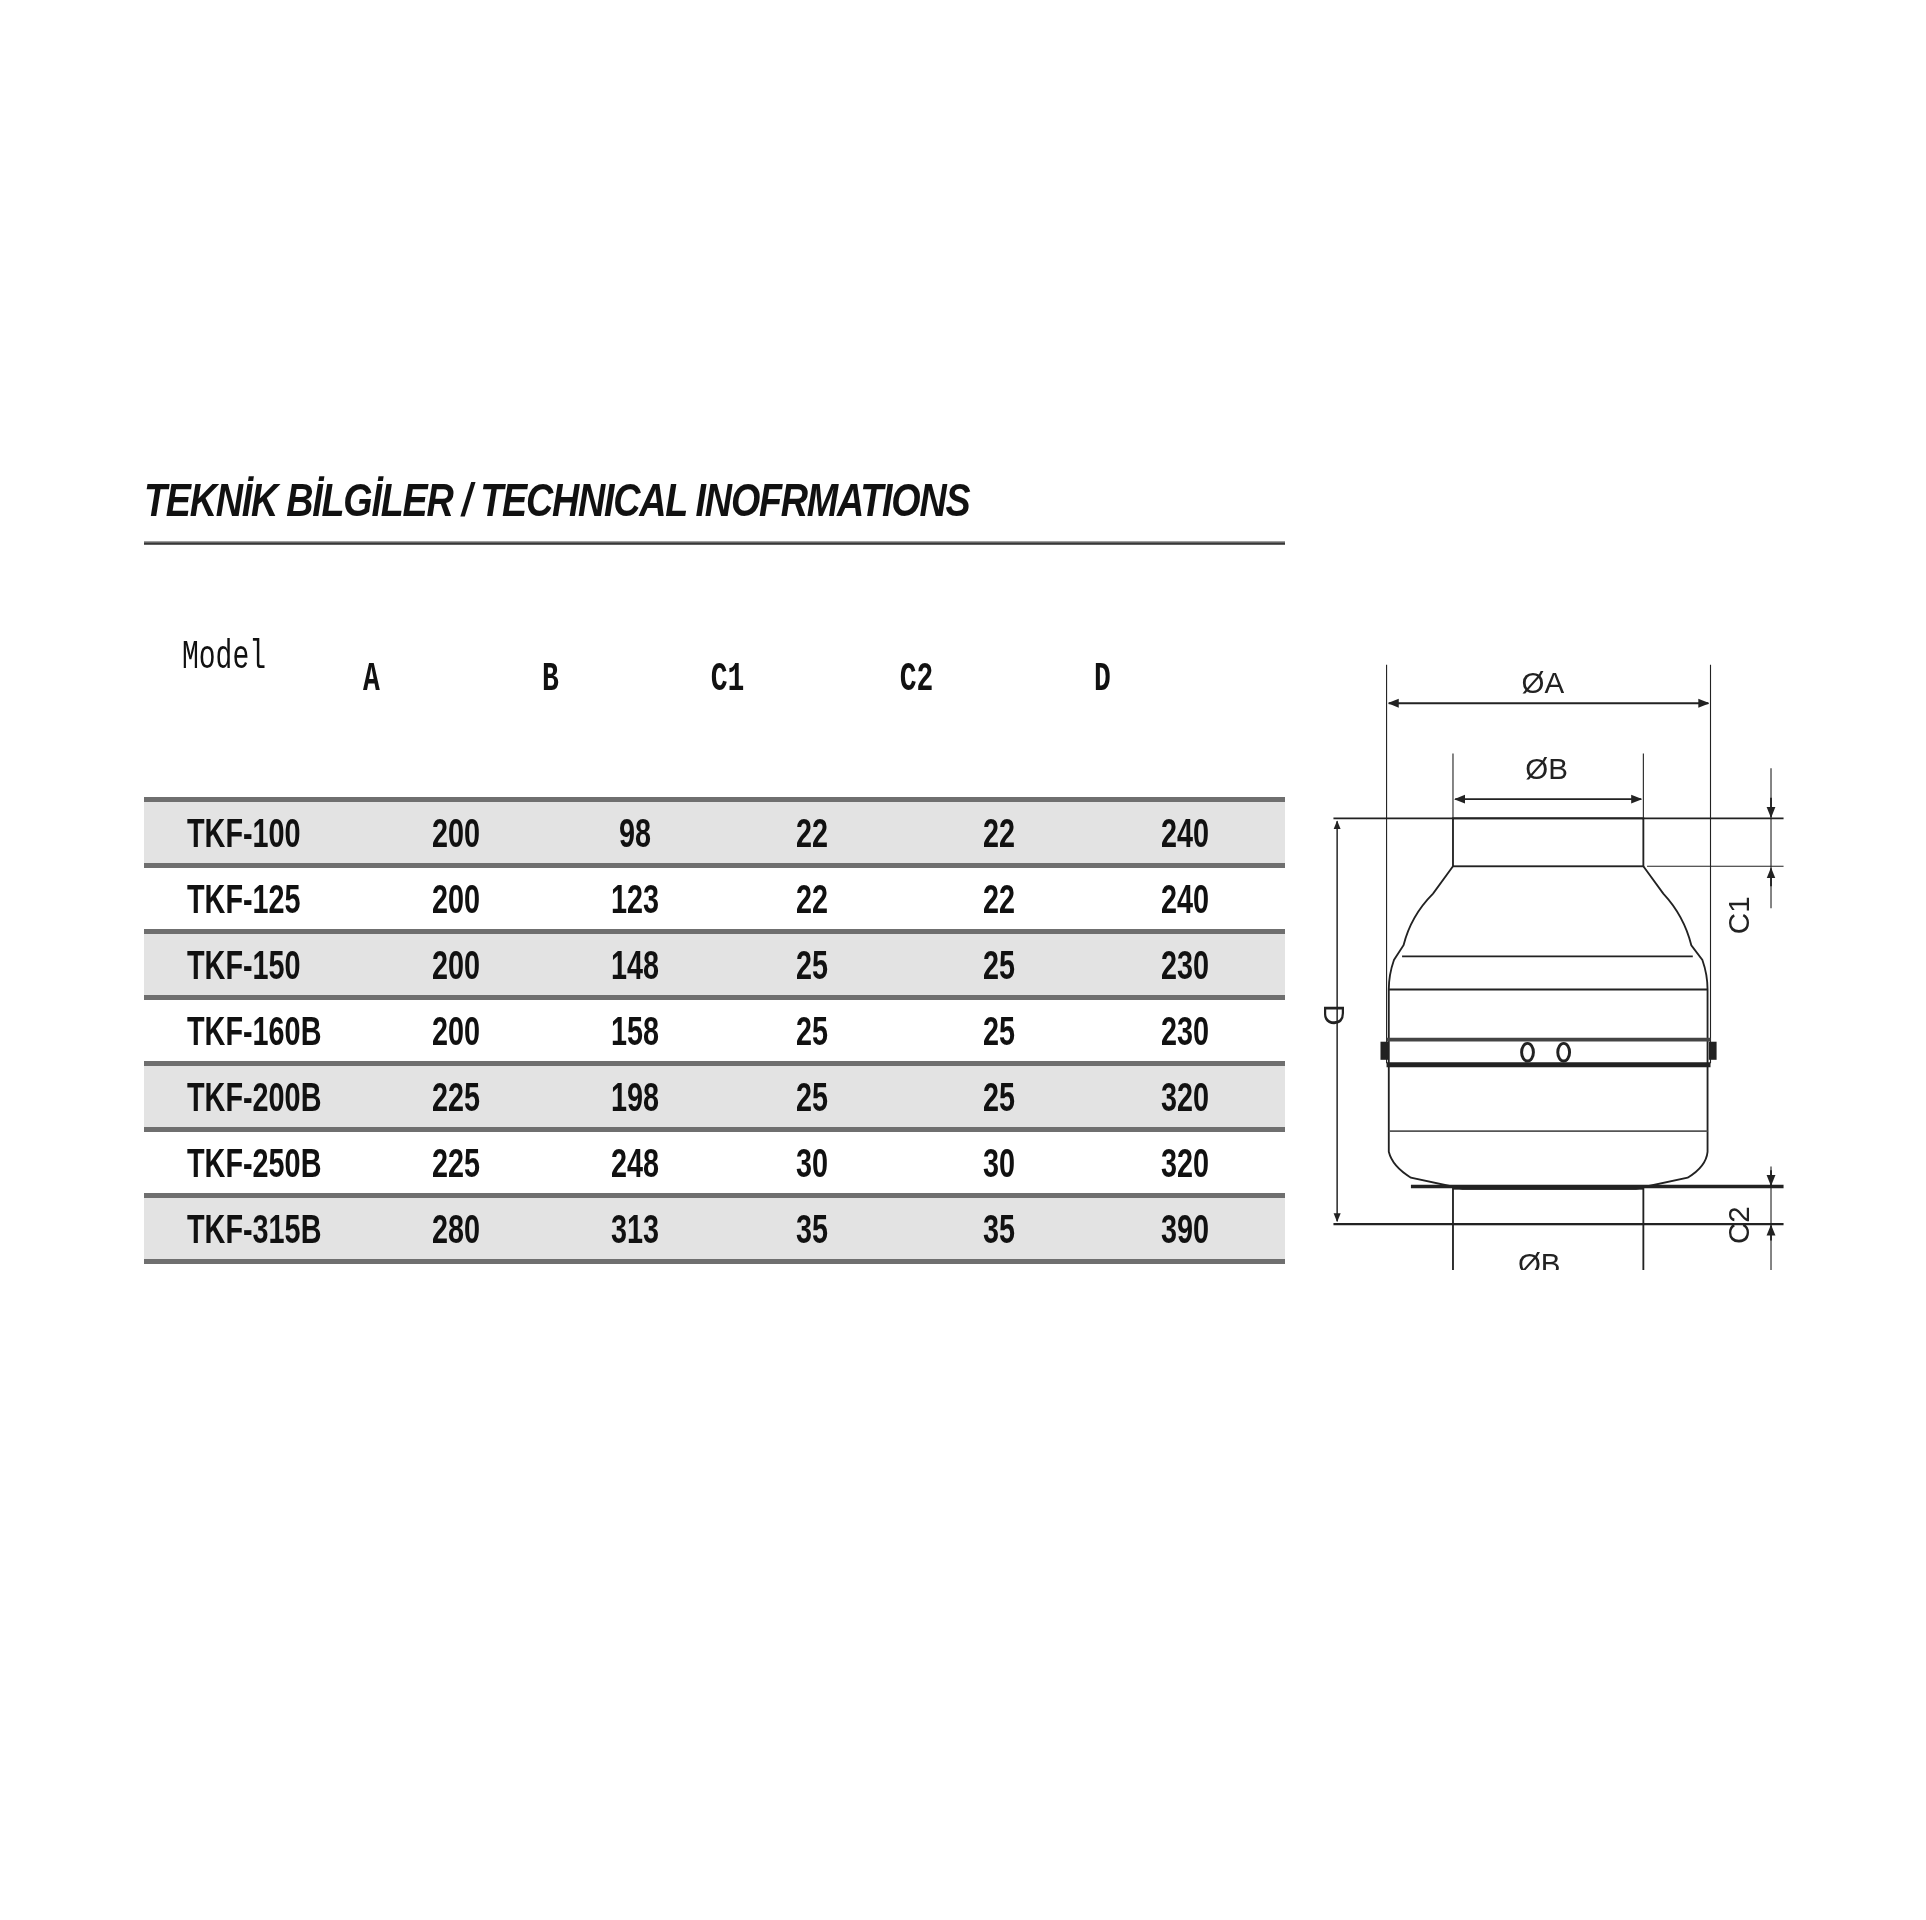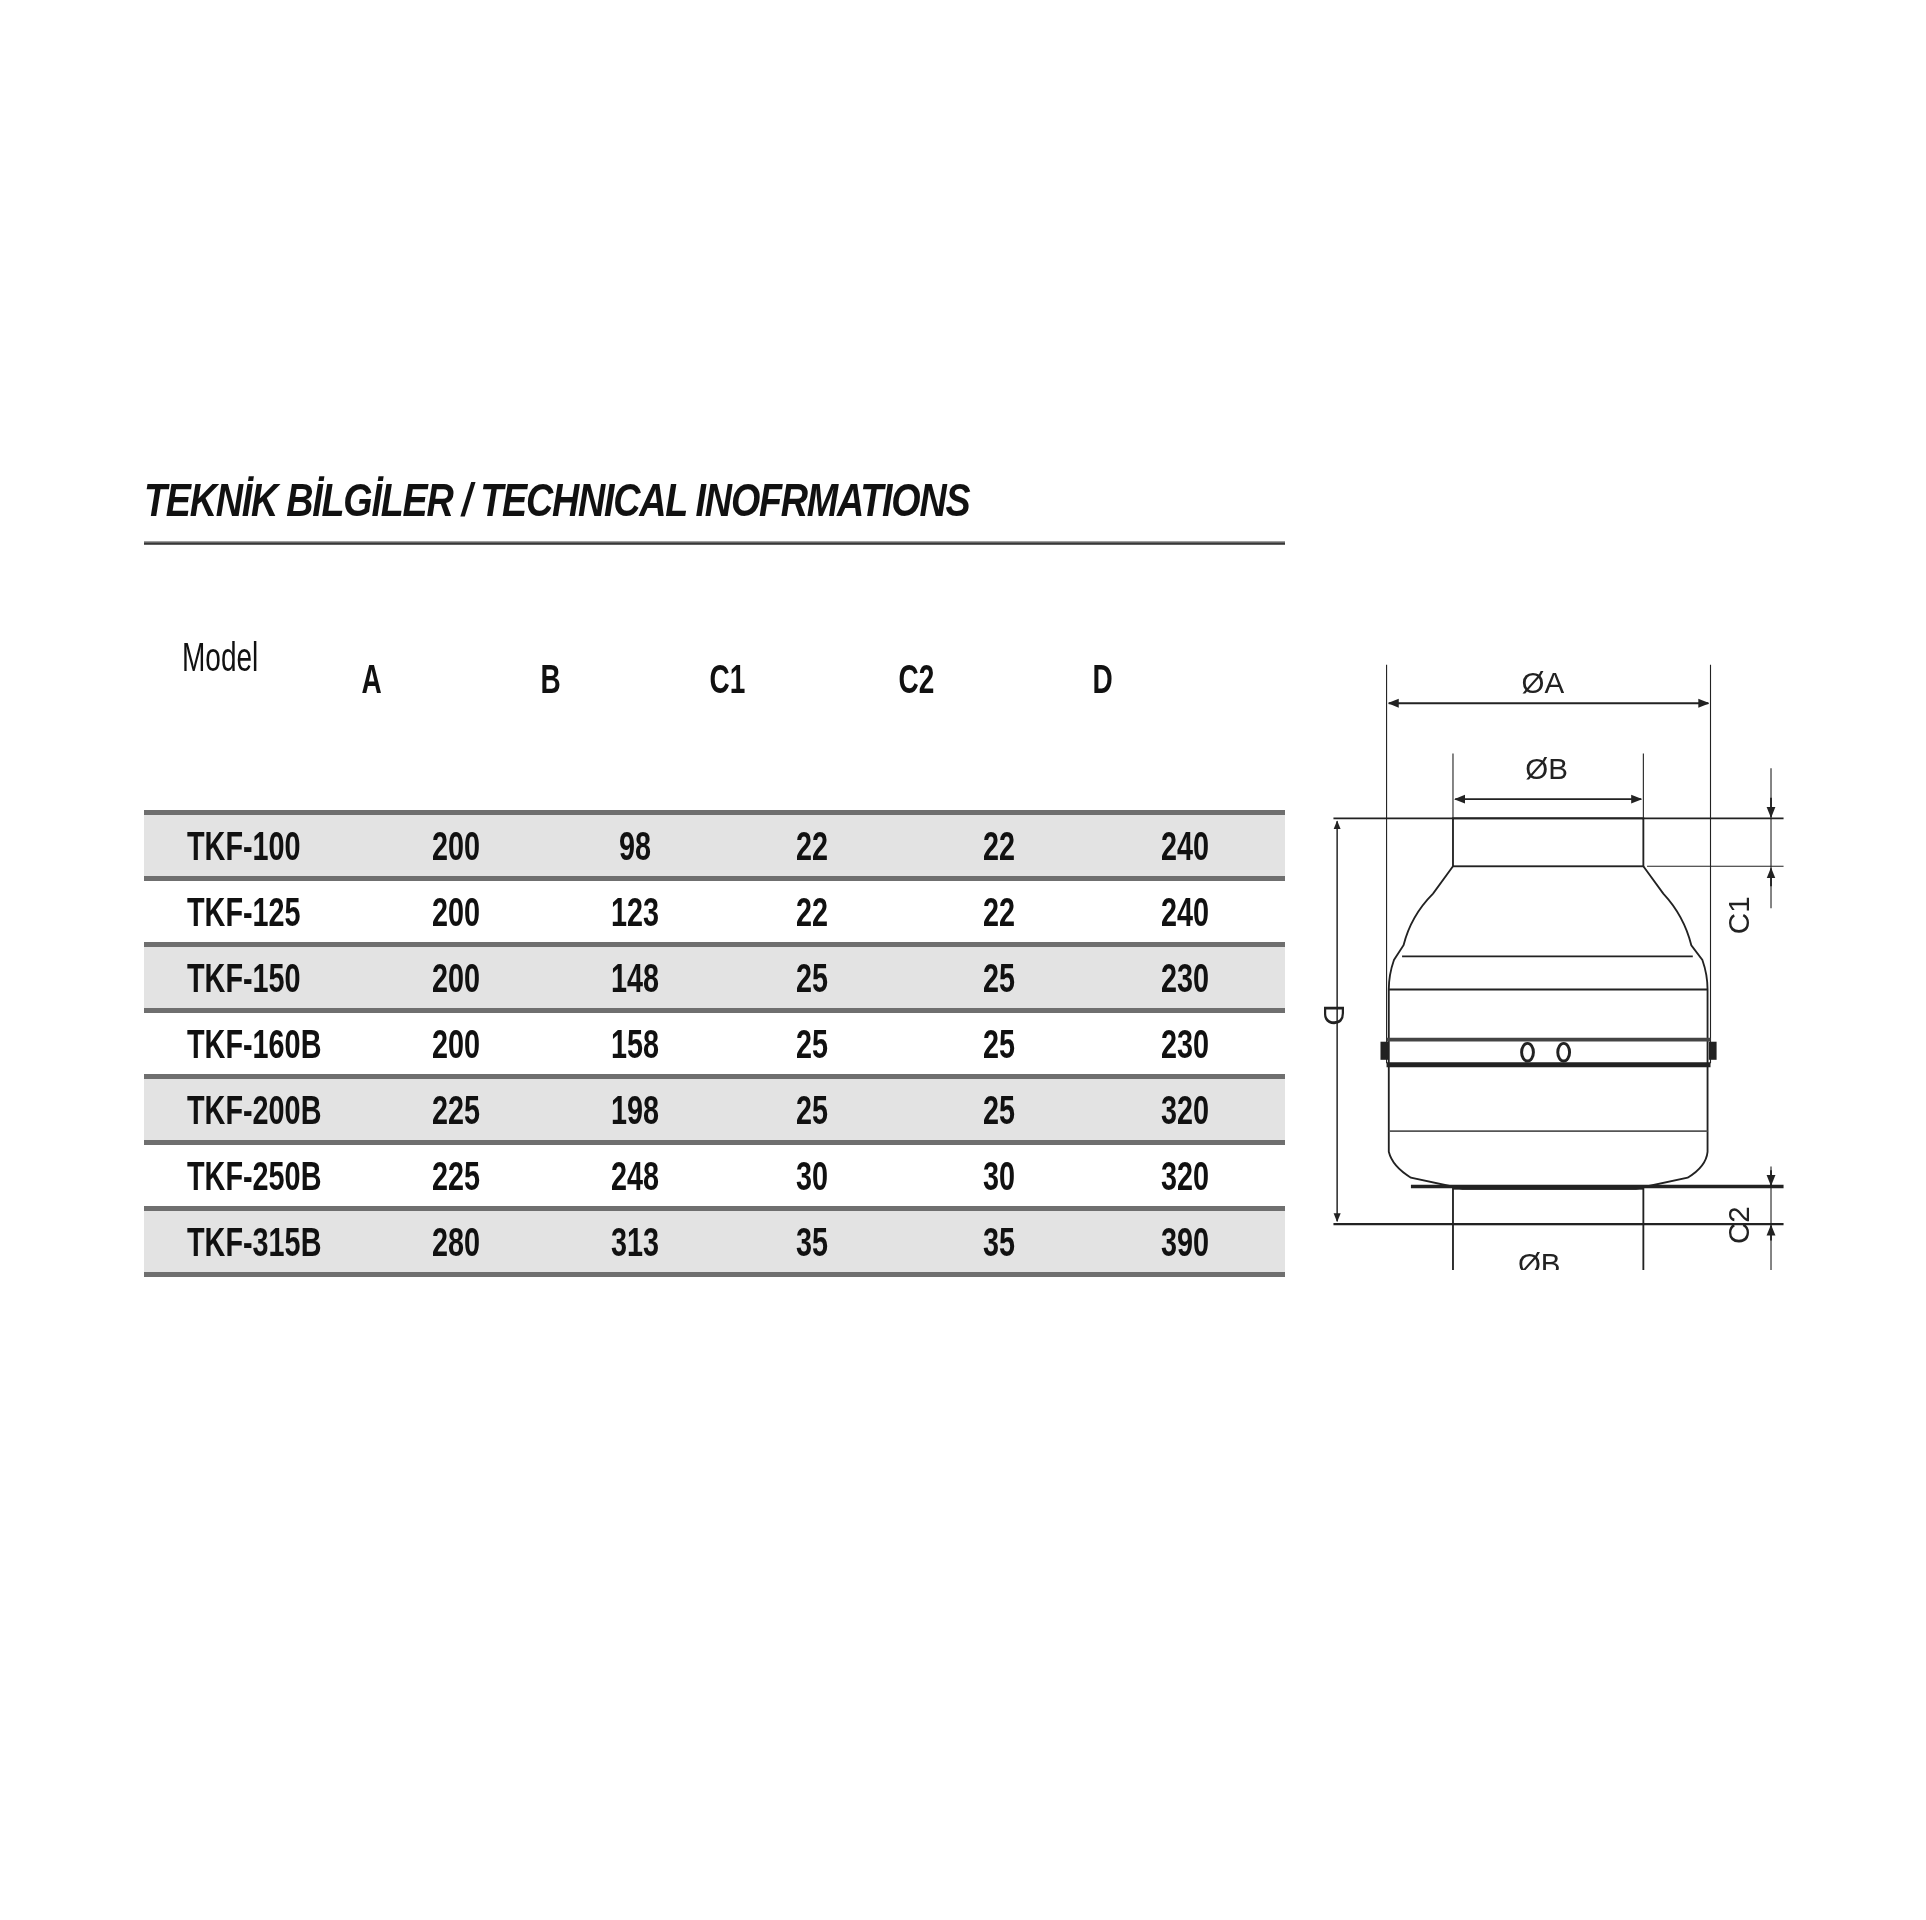--- a/index.html
+++ b/index.html
@@ -4,21 +4,21 @@
 <style>
   html, body { margin:0; padding:0; background:#ffffff; }
   body { width:1926px; height:1920px; position:relative; overflow:hidden;
          font-family:"Liberation Sans", sans-serif; color:#111; }
   .title { position:absolute; left:144px; top:473px; font-size:46px; font-weight:bold;
            font-style:italic; letter-spacing:-1.5px; transform:scaleX(0.82); transform-origin:left;
            white-space:nowrap; }
   .title-rule { position:absolute; left:144px; top:541px; width:1141px; height:3.7px;
                 background:linear-gradient(#bbb,#333 60%,#777); }
   .table { position:absolute; left:144px; top:620px; width:1141px; }
-  .hdr { position:relative; height:177px; }
+  .hdr { position:relative; height:177px;font-family:Liberation Mono, monospace; }
   .hdr span { position:absolute; font-size:40px; transform:scaleX(0.7); transform-origin:center;
               font-weight:normal; }
   .hdr .h-model { left:38px; top:14.8px; transform-origin:left; }
   .hdr .h-col { top:37px; width:89px; text-align:center; margin-left:-44px; font-weight:bold; }
   .rows { position:relative; }
   .row { position:relative; height:61px; border-top:5.9px solid #6f6f6f; }
   .row:last-child { border-bottom:5.9px solid #6f6f6f; }
   .row.shade { background:#e3e3e3; }
   .row span { position:absolute; top:8.9px; font-size:40px; font-weight:bold; transform:scaleX(0.72);
               white-space:nowrap; }
@@ -35,21 +35,21 @@
 
 <div class="table">
   <div class="hdr">
     <span class="h-model">Model</span>
     <span class="h-col" style="left:227px">A</span>
     <span class="h-col" style="left:406px">B</span>
     <span class="h-col" style="left:583px">C1</span>
     <span class="h-col" style="left:772px">C2</span>
     <span class="h-col" style="left:958px">D</span>
   </div>
-  <div class="rows" style="margin-top:13px">
+  <div class="rows" style="margin-top:0px">
     <div class="row shade">
       <span class="c-model">TKF-100</span>
       <span class="c-val" style="left:312px">200</span>
       <span class="c-val" style="left:491px">98</span>
       <span class="c-val" style="left:668px">22</span>
       <span class="c-val" style="left:855px">22</span>
       <span class="c-val" style="left:1041px">240</span>
     </div>
     <div class="row">
       <span class="c-model">TKF-125</span>

